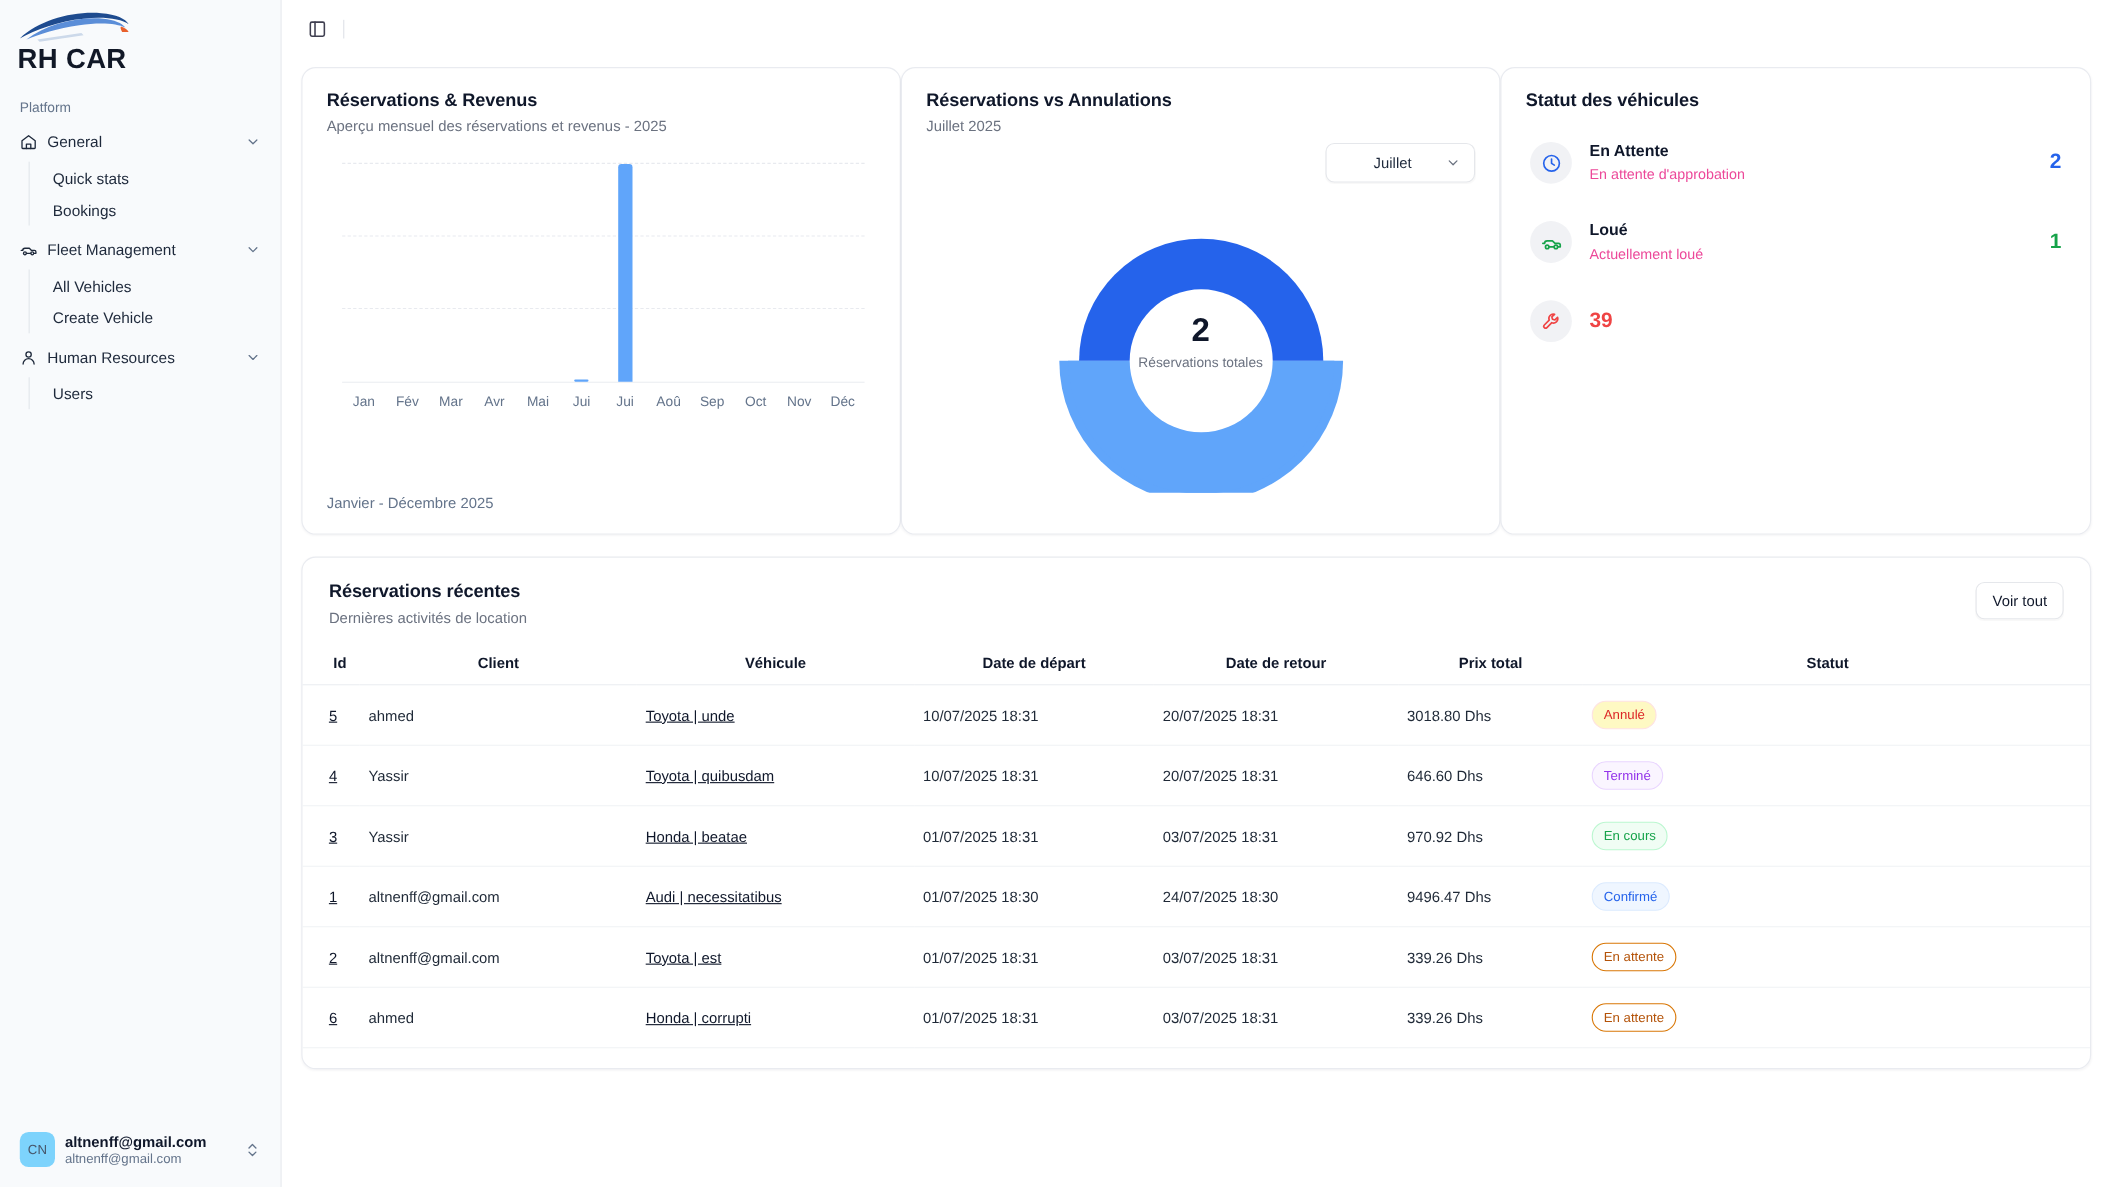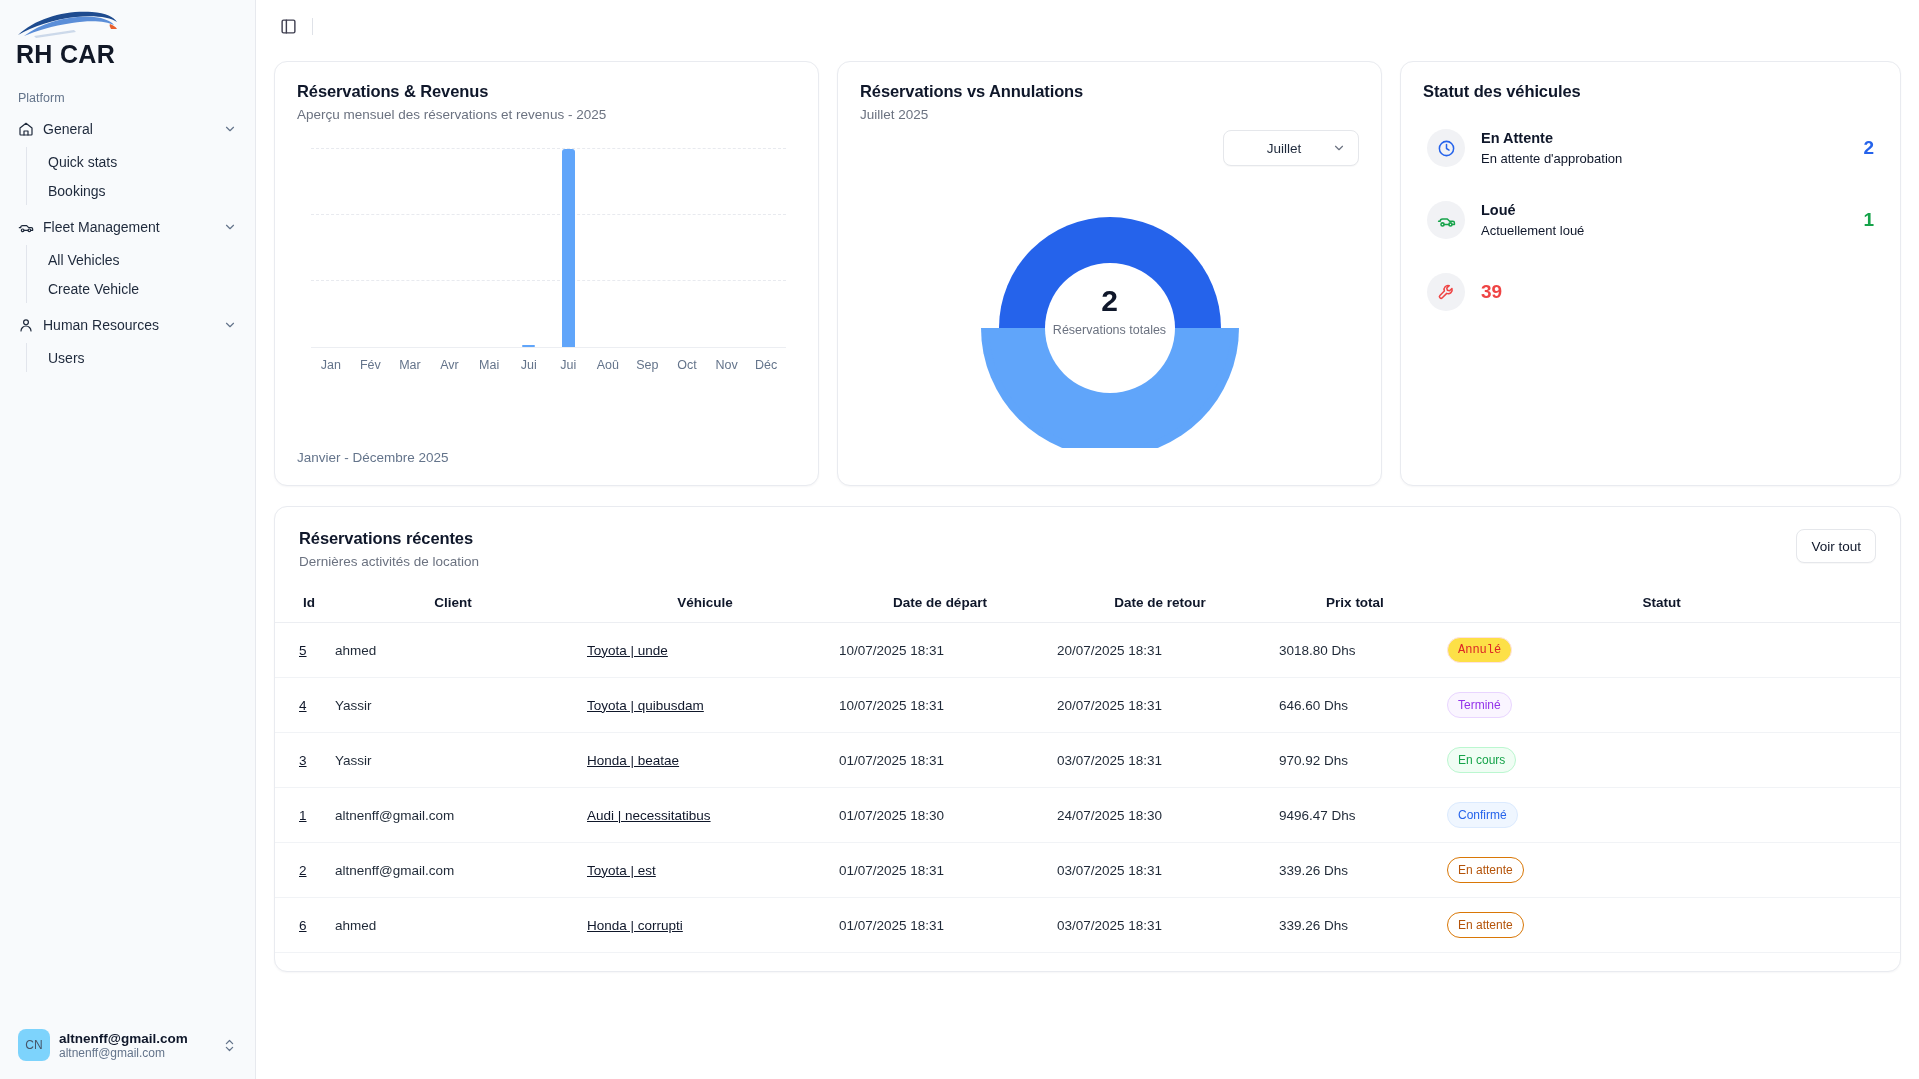--- a/index.html
+++ b/index.html
@@ -79,21 +79,21 @@
   }
   .panel-toggle {
     width: 28px; height: 28px; border-radius: 6px; border: none;
     background: transparent; display: flex; align-items: center;
     justify-content: center; cursor: pointer; color: #3f3f50;
   }
   .topbar-sep { width: 1px; height: 17px; background: #dfe2e8; }
 
   .content { padding: 8px 18px 0 18px; }
 
-  .cards-row { display: flex; gap: 18px; align-items: stretch; }
+  .cards-row { display: flex; align-items: stretch; }
   .card {
     background: #fff; border: 1px solid #e9ebf0;
     border-radius: 13px; box-shadow: 0 1px 2px rgba(16,24,40,.04);
   }
   .card-head { padding: 20px 22px 0 22px; }
   .card-title { font-size: 16.5px; font-weight: 600; color: #0f172a; letter-spacing: -.1px; }
   .card-sub { font-size: 13.5px; color: #6b7280; margin-top: 6px; }
 
   .card-a { flex: 0 0 545px; height: 425px; display:flex; flex-direction:column; }
   .card-b { flex: 0 0 545px; height: 425px; display:flex; flex-direction:column; }
@@ -149,21 +149,21 @@
   
   .status-list { padding: 28px 26px 0 26px; }
   .status-row { display: flex; align-items: center; gap: 16px; margin-bottom: 34px; }
   .status-ico {
     width: 38px; height: 38px; border-radius: 50%; flex: 0 0 38px;
     background: #f1f2f5; display: flex; align-items: center; justify-content: center;
   }
   .status-ico svg { width: 19px; height: 19px; }
   .status-txt { flex: 1 1 auto; min-width: 0; }
   .status-name { font-size: 14.5px; font-weight: 600; color: #0f172a; }
-  .status-desc { font-size: 13px; color: #0f172a; margin-top: 5px; }
+  .status-desc { font-size: 13px; color: #ec4899; margin-top: 5px; }
   .status-val { font-size: 19px; font-weight: 700; }
 
   
   .table-card { margin-top: 20px; }
   .table-head-row {
     display: flex; align-items: flex-start;
     padding: 22px 24px 0 24px;
   }
   .table-head-txt { flex: 1 1 auto; }
   .btn-outline {
@@ -192,21 +192,21 @@
   .col-veh { width: 252px; }
   .col-dep { width: 218px; }
   .col-ret { width: 222px; }
   .col-prix { width: 168px; }
 
   .badge {
     display: inline-block; font-size: 12px; line-height: 1;
     padding: 6px 10px; border-radius: 999px; border: 1px solid transparent;
     white-space: nowrap;
   }
-  .badge-annule   { color: #dc2626; background: #fde047; border-color: #fee2e2; font-family: Liberation Mono, monospace; }
+  .badge-annule   { color: #dc2626; background: #fef9c3; border-color: #fee2e2; }
   .badge-termine  { color: #9333ea; background: #faf5ff; border-color: #e9d5ff; }
   .badge-encours  { color: #16a34a; background: #f0fdf4; border-color: #bbf7d0; }
   .badge-confirme { color: #2563eb; background: #eff6ff; border-color: #dbeafe; }
   .badge-attente  { color: #b45309; background: #ffffff; border-color: #d97706; }
   .tbl-bottom-pad { height: 18px; }
 </style>
 </head>
 <body>
 
 <div class="app">

